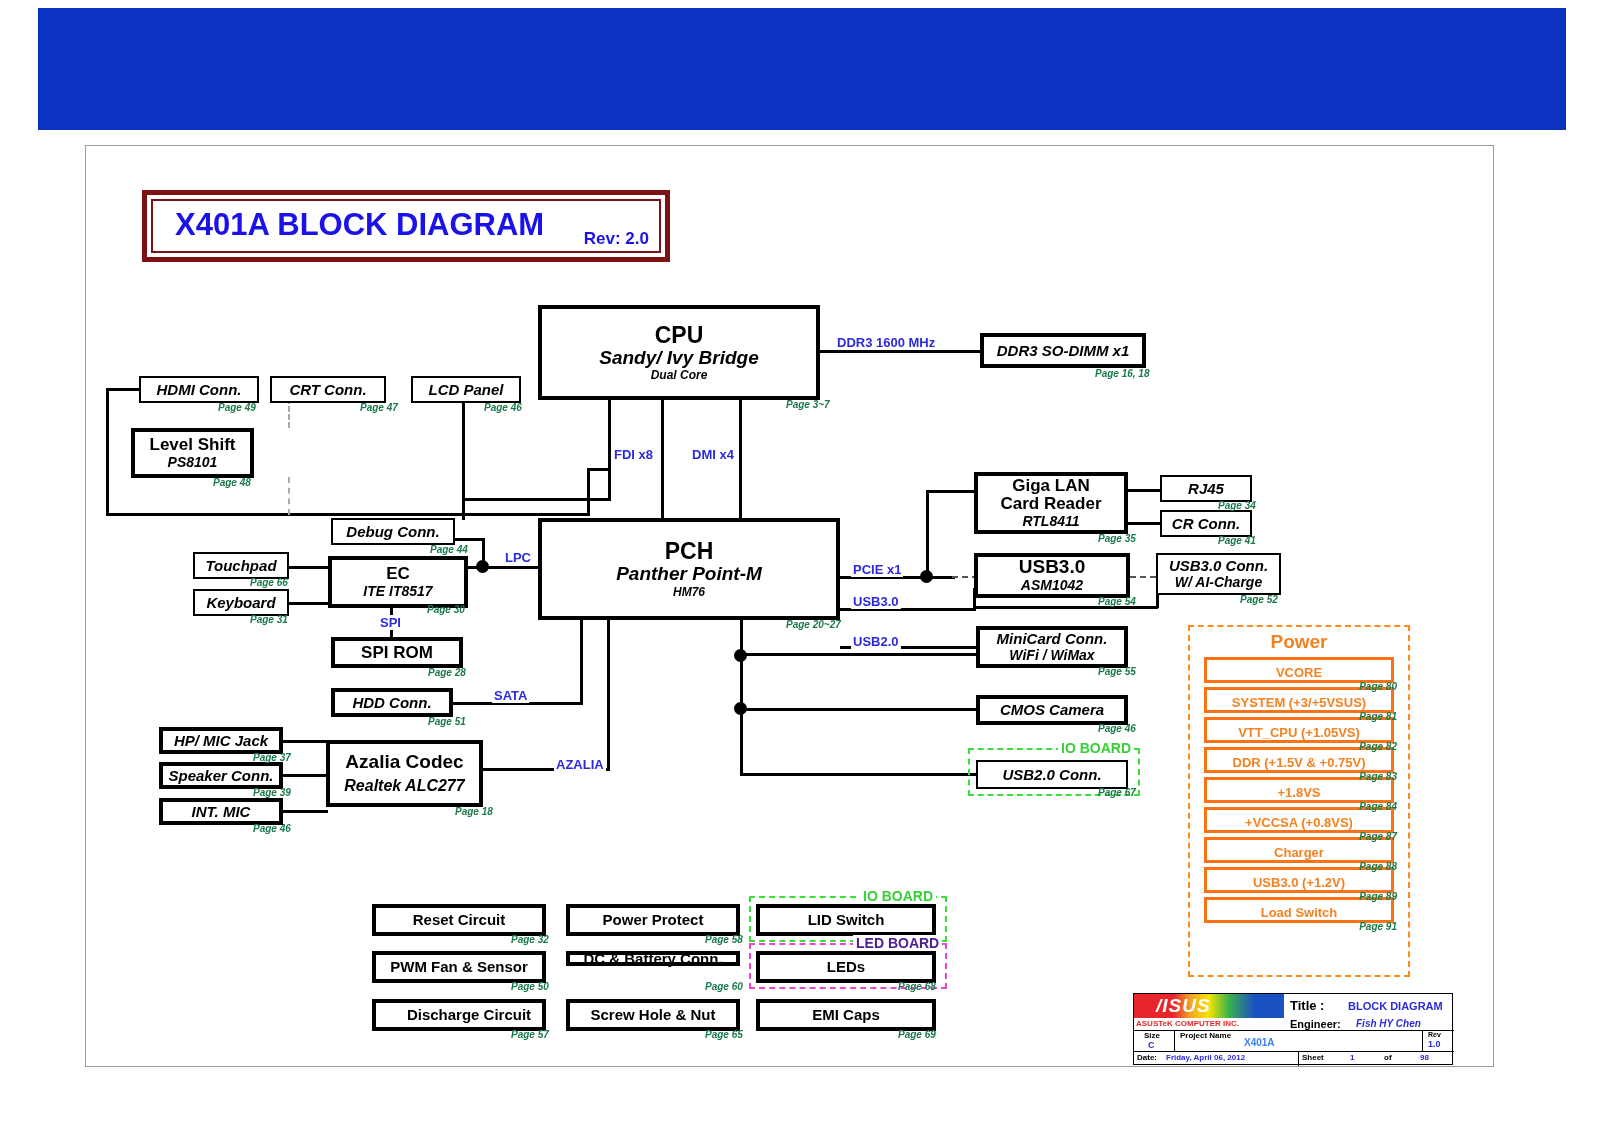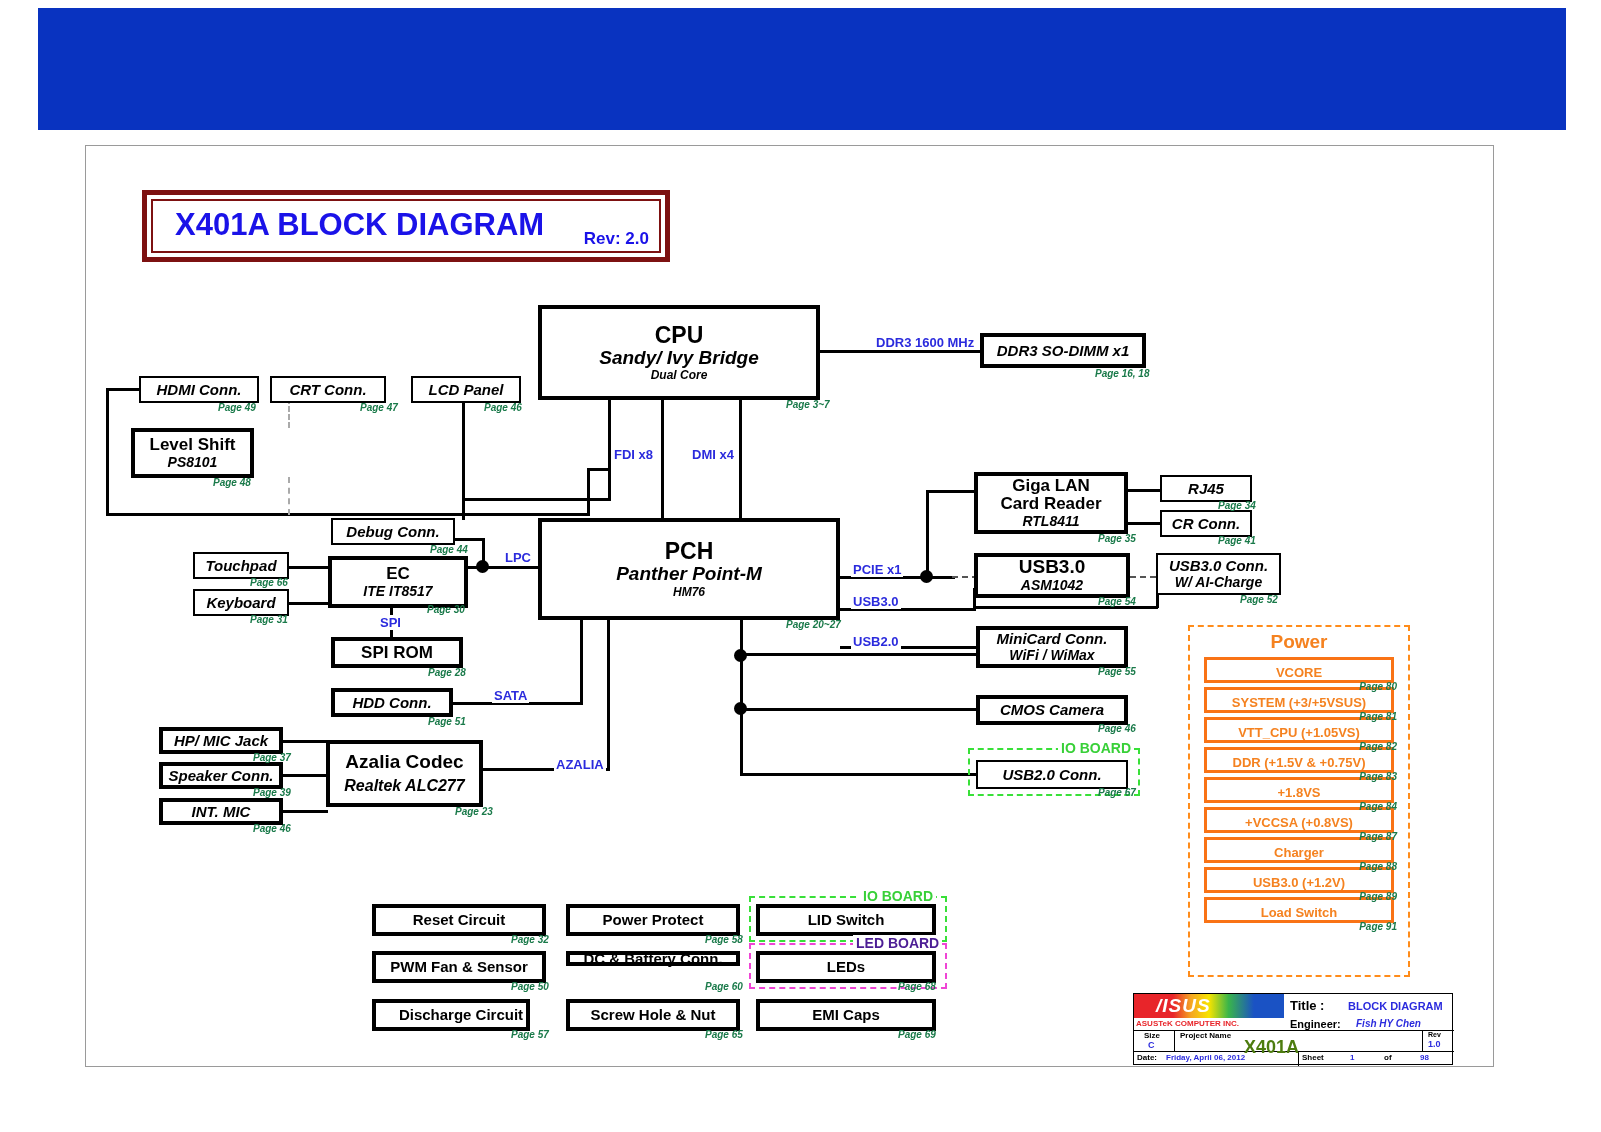--- a/index.html
+++ b/index.html
@@ -71,21 +71,21 @@
   #tb-title-k{position:absolute;left:156px;top:4px;font-size:13px;font-weight:bold;color:#000;}
   #tb-title-v{position:absolute;left:214px;top:6px;font-size:11px;font-weight:bold;color:#2b2bdd;}
   #tb-eng-k{position:absolute;left:156px;top:24px;font-size:11px;font-weight:bold;color:#000;}
   #tb-eng-v{position:absolute;left:222px;top:24px;font-size:10px;font-weight:bold;font-style:italic;color:#2b2bdd;}
   #tb-rowline1{position:absolute;left:0;top:36px;width:320px;height:1px;background:#000;}
   #tb-rowline2{position:absolute;left:0;top:57px;width:320px;height:1px;background:#000;}
   .tbc{position:absolute;width:1px;background:#000;}
   #tb-size-k{position:absolute;left:10px;top:37px;font-size:8px;font-weight:bold;color:#000;}
   #tb-size-v{position:absolute;left:14px;top:46px;font-size:9px;font-weight:bold;color:#2b2bdd;}
   #tb-proj-k{position:absolute;left:46px;top:37px;font-size:8px;font-weight:bold;color:#000;}
-  #tb-proj-v{position:absolute;left:110px;top:43px;font-size:18px;font-weight:bold;color:#4d7c0f;}
+  #tb-proj-v{position:absolute;left:110px;top:43px;font-size:10px;font-weight:bold;color:#3b82f6;}
   #tb-rev-k{position:absolute;left:294px;top:37px;font-size:7px;font-weight:bold;color:#000;}
   #tb-rev-v{position:absolute;left:294px;top:45px;font-size:9px;font-weight:bold;color:#2b2bdd;}
   #tb-date-k{position:absolute;left:3px;top:59px;font-size:8px;font-weight:bold;color:#000;}
   #tb-date-v{position:absolute;left:32px;top:59px;font-size:8px;font-weight:bold;color:#2b2bdd;}
   #tb-sheet-k{position:absolute;left:168px;top:59px;font-size:8px;font-weight:bold;color:#000;}
   #tb-sheet-n{position:absolute;left:216px;top:59px;font-size:8px;font-weight:bold;color:#2b2bdd;}
   #tb-of{position:absolute;left:250px;top:59px;font-size:8px;font-weight:bold;color:#000;}
   #tb-sheet-t{position:absolute;left:286px;top:59px;font-size:8px;font-weight:bold;color:#2b2bdd;}
 </style>
 </head>
@@ -162,21 +162,21 @@
 <div class="w wh" style="left:740px;top:708px;width:236px;"></div>
 <div class="w wh" style="left:740px;top:773px;width:236px;"></div>
 
 <div class="w wh" style="left:1128px;top:489px;width:32px;"></div>
 <div class="w wh" style="left:1128px;top:522px;width:32px;"></div>
 
 <div class="dash-h" style="left:1130px;top:576px;width:26px;"></div>
 <div class="w wv" style="left:1156px;top:590px;height:18px;"></div>
 <div class="w wh" style="left:976px;top:606px;width:182px;"></div>
 
-<div class="sig" style="left:874px;top:335px;text-align:right;">DDR3 1600 MHz</div>
+<div class="sig" style="left:835px;top:335px;text-align:right;">DDR3 1600 MHz</div>
 <div class="sig" style="left:612px;top:447px;">FDI x8</div>
 <div class="sig" style="left:690px;top:447px;">DMI x4</div>
 <div class="sig" style="left:503px;top:550px;">LPC</div>
 <div class="sig" style="left:378px;top:615px;">SPI</div>
 <div class="sig" style="left:492px;top:688px;">SATA</div>
 <div class="sig" style="left:542px;top:757px;margin-left:12px;">AZALIA</div>
 <div class="sig" style="left:851px;top:562px;">PCIE x1</div>
 <div class="sig" style="left:851px;top:594px;">USB3.0</div>
 <div class="sig" style="left:851px;top:634px;">USB2.0</div>
 
@@ -263,21 +263,21 @@
 
 <div class="blk thick" style="left:159px;top:798px;width:124px;height:27px;">
   <div class="l1">INT. MIC</div>
 </div>
 <div class="pg" style="left:253px;top:823px;">Page 46</div>
 
 <div class="blk thick" style="left:326px;top:740px;width:157px;height:67px;">
   <div class="l1 med plain" style="font-size:19px;">Azalia Codec</div>
   <div class="l2" style="font-size:16px;margin-top:5px;">Realtek ALC277</div>
 </div>
-<div class="pg" style="left:455px;top:806px;">Page 23</div>
+<div class="pg" style="left:455px;top:806px;">Page 18</div>
 
 <div class="blk thick" style="left:974px;top:472px;width:154px;height:62px;">
   <div class="l1 med plain" style="font-size:17px;">Giga LAN</div>
   <div class="l1 med plain" style="font-size:17px;">Card Reader</div>
   <div class="l2">RTL8411</div>
 </div>
 <div class="pg" style="left:1098px;top:533px;">Page 35</div>
 
 <div class="blk" style="left:1160px;top:475px;width:92px;height:27px;">
   <div class="l1">RJ45</div>
@@ -346,21 +346,21 @@
 </div>
 <div class="pg" style="left:705px;top:981px;">Page 60</div>
 
 <div class="group led" style="left:749px;top:943px;width:198px;height:46px;"></div>
 <div class="glabel led" style="left:853px;top:935px;">LED BOARD</div>
 <div class="blk thick" style="left:756px;top:951px;width:180px;height:32px;">
   <div class="l1 plain">LEDs</div>
 </div>
 <div class="pg" style="left:898px;top:981px;">Page 68</div>
 
-<div class="blk thick" style="left:372px;top:999px;width:158px;height:32px;padding-left:20px;">
+<div class="blk thick" style="left:372px;top:999px;width:174px;height:32px;padding-left:20px;">
   <div class="l1 plain">Discharge Circuit</div>
 </div>
 <div class="pg" style="left:511px;top:1029px;">Page 57</div>
 
 <div class="blk thick" style="left:566px;top:999px;width:174px;height:32px;">
   <div class="l1 plain">Screw Hole &amp; Nut</div>
 </div>
 <div class="pg" style="left:705px;top:1029px;">Page 65</div>
 
 <div class="blk thick" style="left:756px;top:999px;width:180px;height:32px;">

